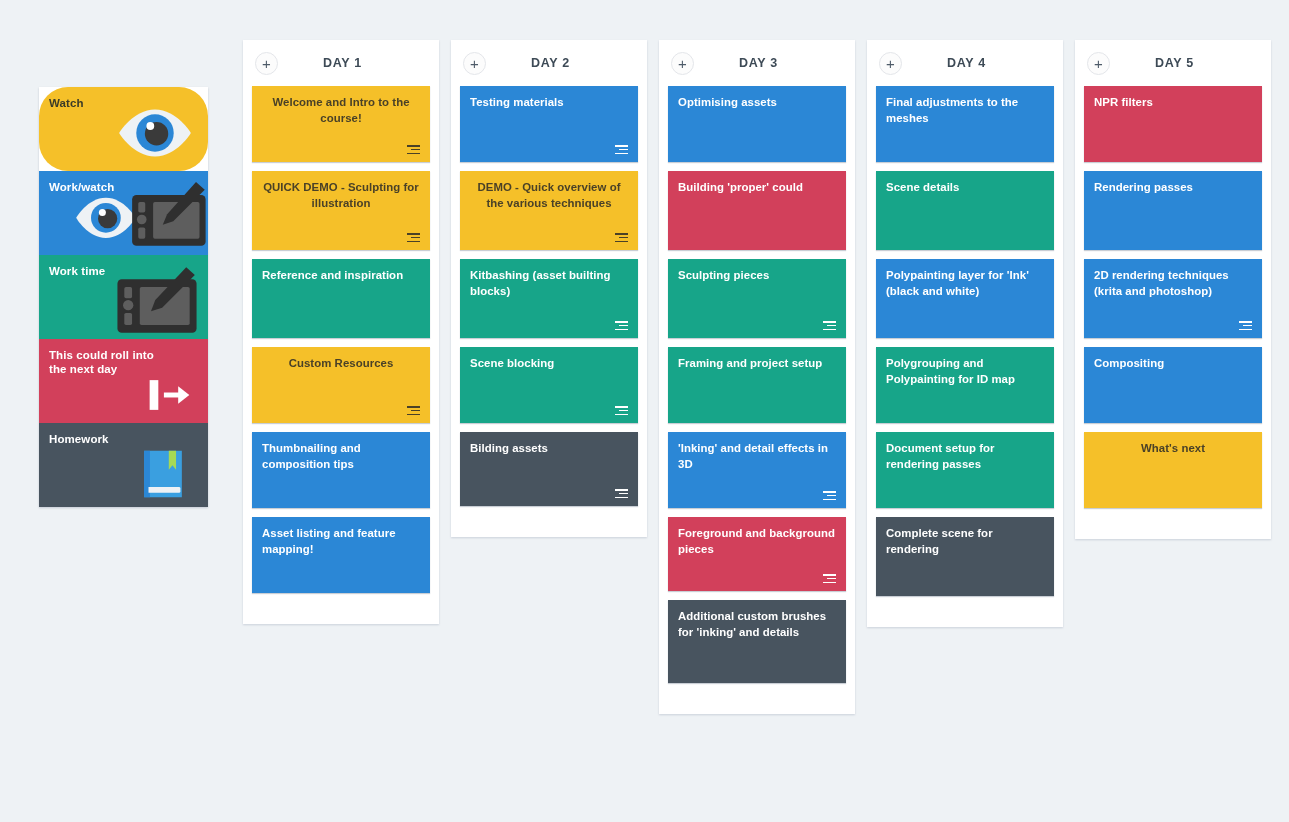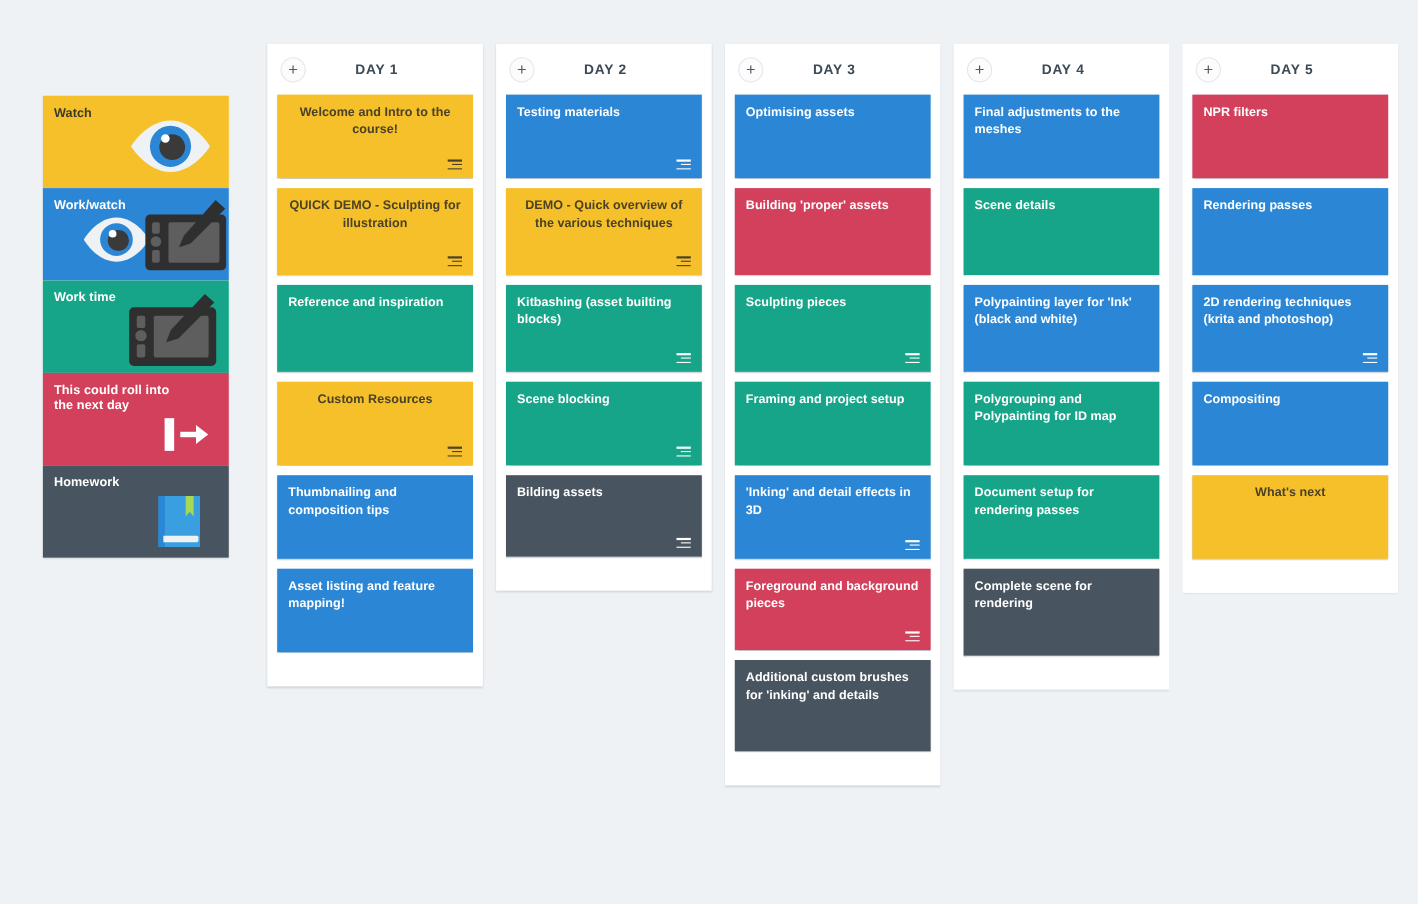--- a/index.html
+++ b/index.html
@@ -41,21 +41,21 @@
     max-width: 105px;
   }
   .legend-art {
     position: absolute;
     right: 8px;
     bottom: 4px;
     width: 86px;
     height: 70px;
     z-index: 1;
   }
-  .lr-yellow { background: #f5c029; }
+  .lr-yellow { background: #f5c029; border-radius: 29px; }
   .lr-yellow .legend-label { color: #3b3b28; }
   .lr-blue   { background: #2b87d6; }
   .lr-green  { background: #17a589; }
   .lr-red    { background: #d2405b; }
   .lr-dark   { background: #48545f; }
   .lr-blue .legend-label,
   .lr-green .legend-label,
   .lr-red .legend-label,
   .lr-dark .legend-label { color: #ffffff; }
 
@@ -315,21 +315,21 @@
     <div class="list">
       <div class="list-header">
         <div class="add-btn">+</div>
         <div class="list-title">DAY 3</div>
       </div>
       <div class="cards">
         <div class="card c-blue" style="height: 76px;">
           <div class="card-title">Optimising assets</div>
         </div>
         <div class="card c-red" style="height: 79px;">
-          <div class="card-title">Building 'proper' assets</div>
+          <div class="card-title">Building 'proper' could</div>
         </div>
         <div class="card c-green" style="height: 79px;">
           <div class="card-title">Sculpting pieces</div>
           <div class="desc-icon">
             <i></i>
             <i></i>
             <i></i>
           </div>
         </div>
         <div class="card c-green" style="height: 76px;">

